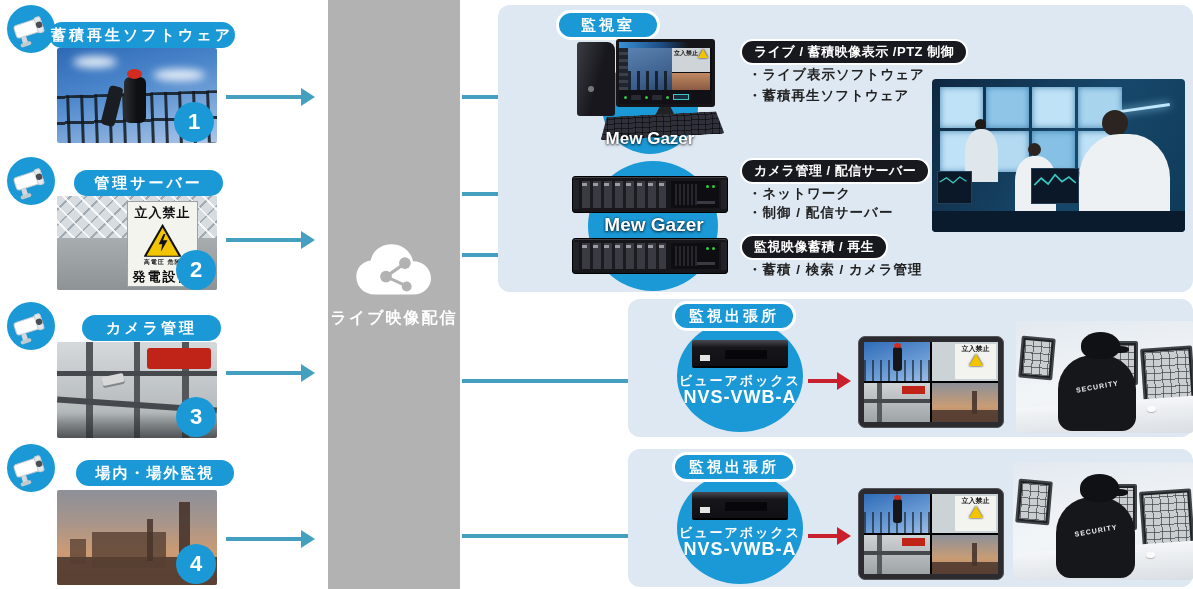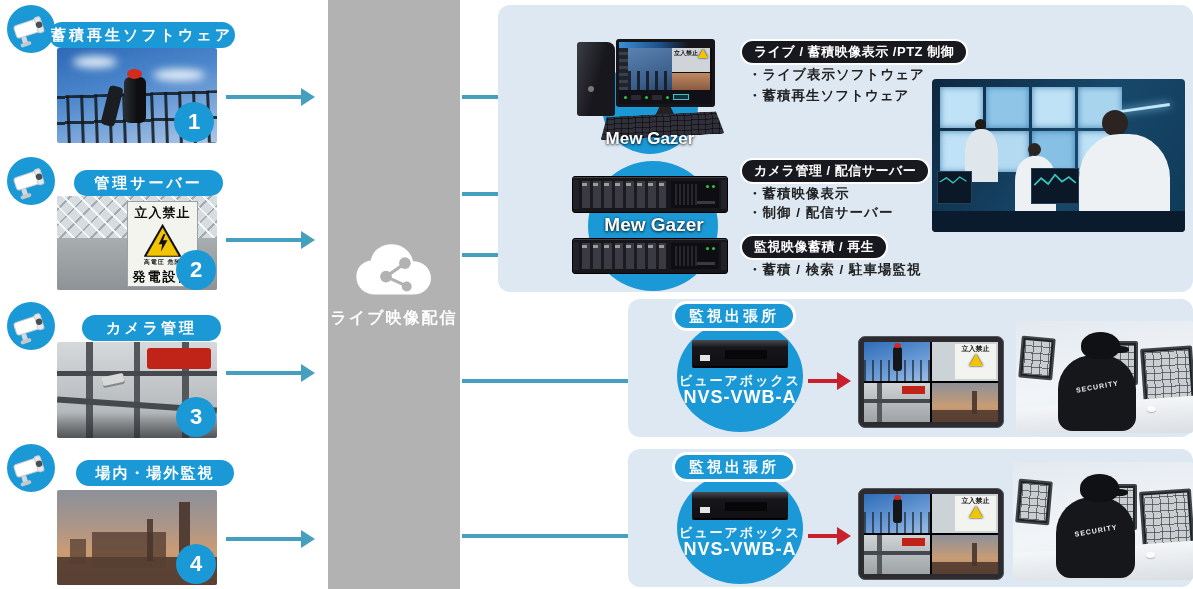--- a/index.html
+++ b/index.html
@@ -317,20 +317,21 @@
   <div class="netlabel">ライブ映像配信</div>
 
   <div class="arr" style="left:462px;top:95px;width:84px;"></div>
   <div class="arr" style="left:462px;top:192px;width:84px;"></div>
   <div class="arr" style="left:462px;top:253px;width:84px;"></div>
 
   <div class="arr" style="left:462px;top:379px;width:196px;"></div>
   <div class="arr" style="left:462px;top:534px;width:196px;"></div>
 
   <div class="panel" style="left:498px;top:5px;width:695px;height:287px;"></div>
+  <div class="pill bordered" style="left:556px;top:10px;width:104px;">監視室</div>
 
   <div class="circle" style="left:602px;top:58px;width:96px;height:96px;"></div>
   <div class="tower" style="left:577px;top:42px;width:38px;height:74px;"></div>
   <div class="wsmon" style="left:616px;top:39px;width:99px;height:68px;">
     <div class="wsscreen">
       <div class="scr-top"></div>
       <div class="scr-side"></div>
       <div class="scr-l"></div>
       <div class="scr-tr">
         <span class="mini-no">立入禁止</span>
@@ -379,25 +380,25 @@
       <div class="leds">
           <i class="led"></i>
           <i class="led"></i>
         </div>
       <i class="bar"></i>
     </div>
     <div class="srv-ear r"></div>
   </div>
 
   <div class="dpill" style="left:740px;top:158px;">カメラ管理 / 配信サーバー</div>
-  <div class="bl" style="left:748px;top:185px;">・蓄積映像表示</div>
+  <div class="bl" style="left:748px;top:185px;">・ネットワーク</div>
   <div class="bl" style="left:748px;top:204px;">・制御 / 配信サーバー</div>
 
   <div class="dpill" style="left:740px;top:234px;">監視映像蓄積 / 再生</div>
-  <div class="bl" style="left:748px;top:261px;">・蓄積 / 検索 / 駐車場監視</div>
+  <div class="bl" style="left:748px;top:261px;">・蓄積 / 検索 / カメラ管理</div>
 
   <div class="ctrlroom" style="left:932px;top:79px;width:253px;height:153px;">
     <div class="cr-wall">
       <i></i>
         <i></i>
         <i></i>
         <i></i>
         <i></i>
         <i></i>
         <i></i>

